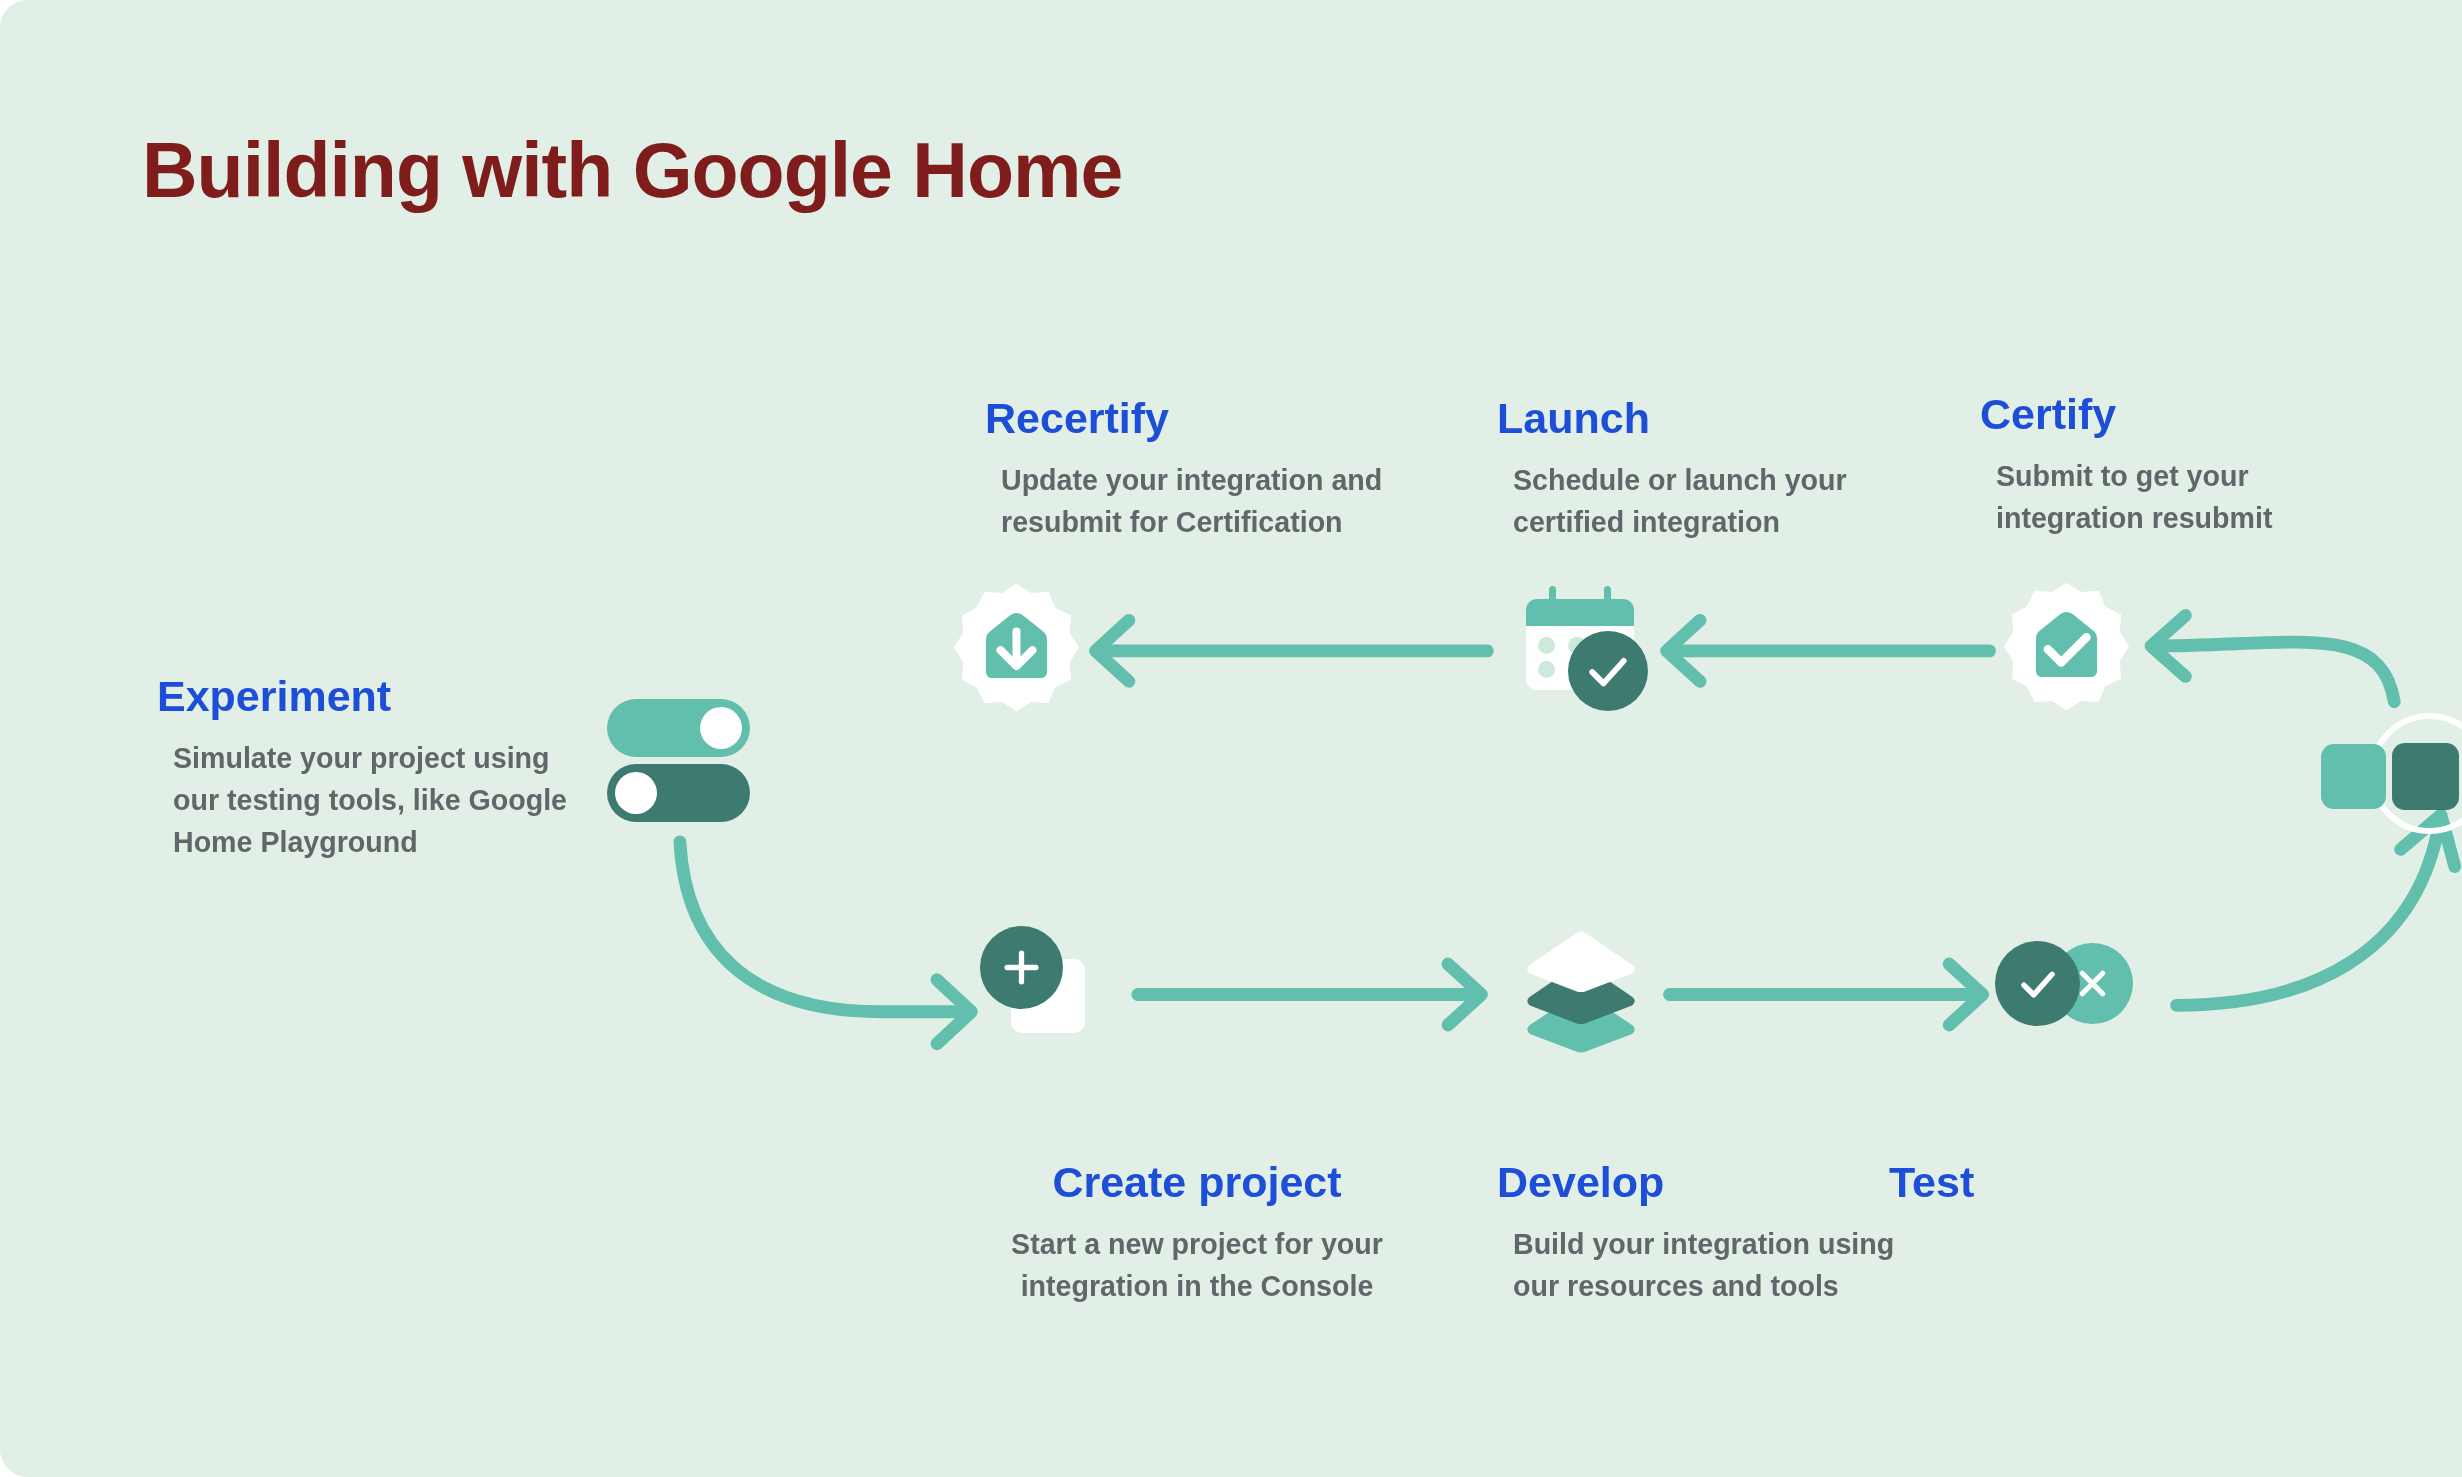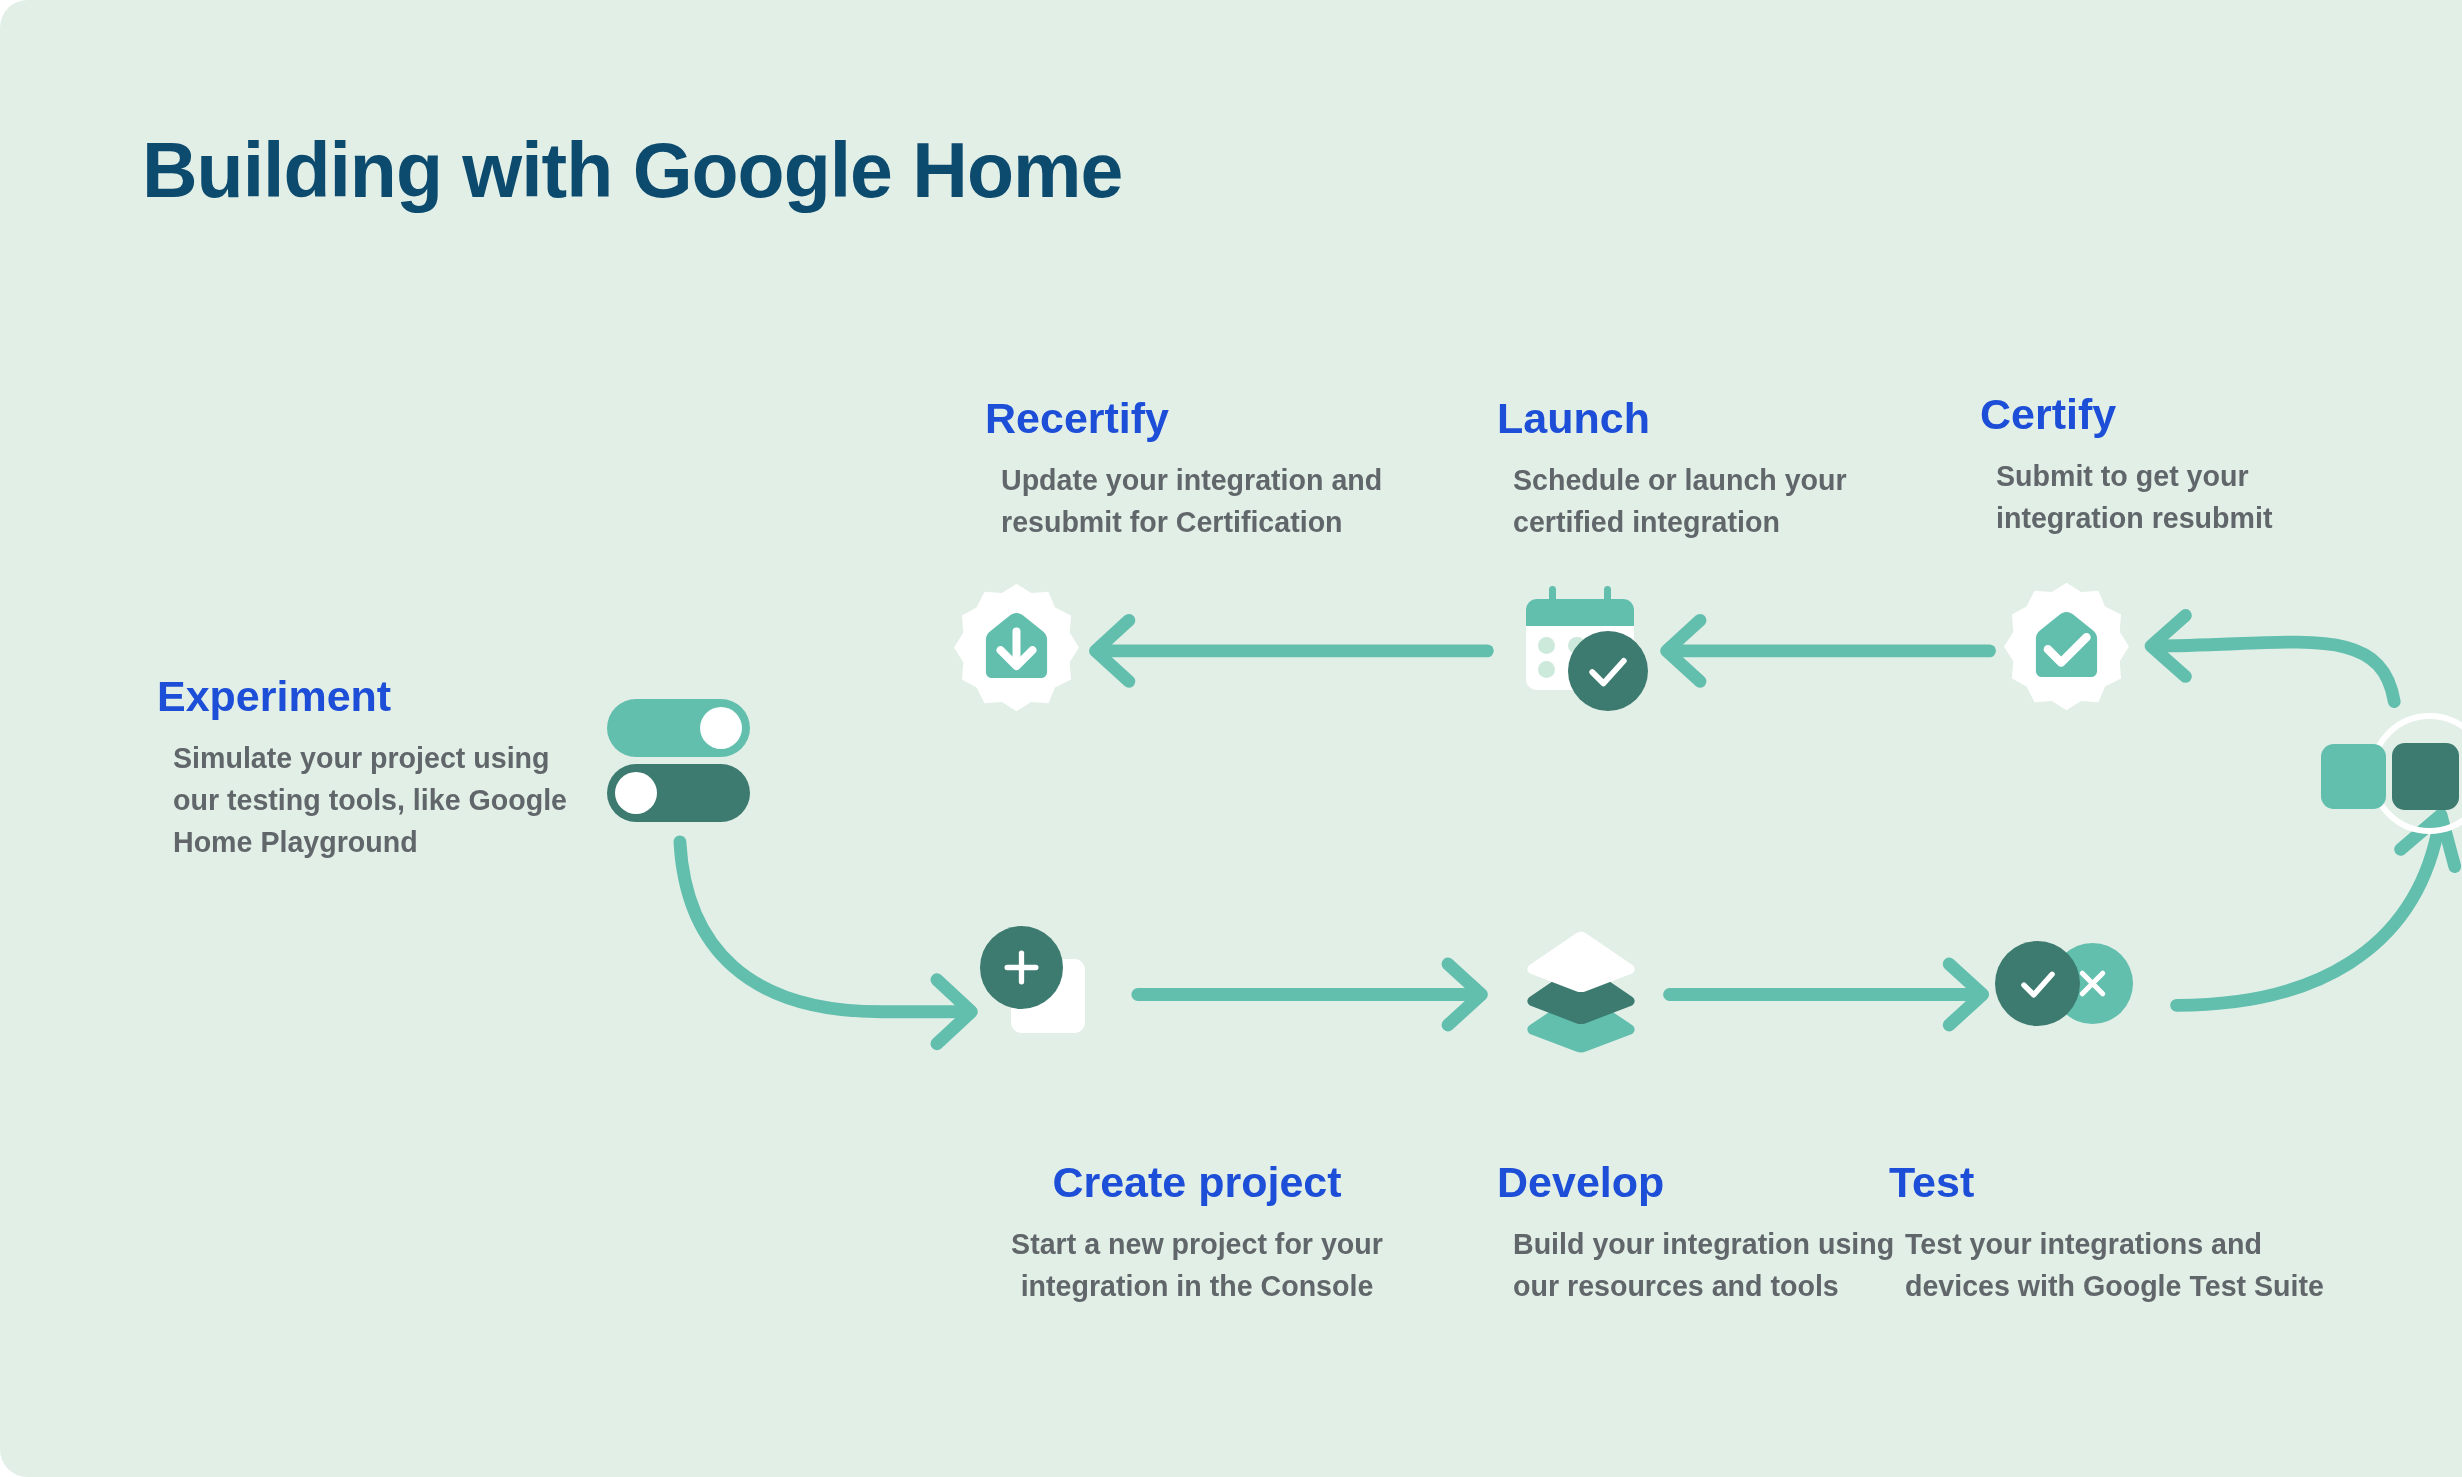--- a/index.html
+++ b/index.html
@@ -12,21 +12,21 @@
   #canvas{
     position:absolute;left:0;top:0;width:3083px;height:1477px;
     background:#e2efe7;
     border-radius:27.6px;
     overflow:hidden;
   }
   #flow-svg{position:absolute;left:0;top:0;width:3083px;height:1477px;}
 
   .page-title{
     position:absolute;left:142px;top:132px;
-    font-size:77px;font-weight:bold;color:#0c4a6e;
+    font-size:77px;font-weight:bold;color:#7f1d1d;
     letter-spacing:-1px;line-height:1;
     white-space:nowrap;
   }
 
   .node{position:absolute;}
   .node-title{
     font-size:43px;font-weight:bold;color:#1d4ed8;
     line-height:1.15;margin:0 0 16.7px 0;white-space:nowrap;
   }
   .node-desc{
@@ -245,17 +245,16 @@
     <p class="node-desc">Start a new project for your integration in the Console</p>
   </div>
 
   <div class="node" style="left:1497px;top:1158px;width:414px;">
     <p class="node-title">Develop</p>
     <p class="node-desc">Build your integration using our resources and tools</p>
   </div>
 
   <div class="node" style="left:1889px;top:1158px;width:463px;">
     <p class="node-title">Test</p>
-    <p class="node-desc">Test your integrations and devices with Google Test Suite</p>
   </div>
 
 </div>
 
 
 </body></html>

